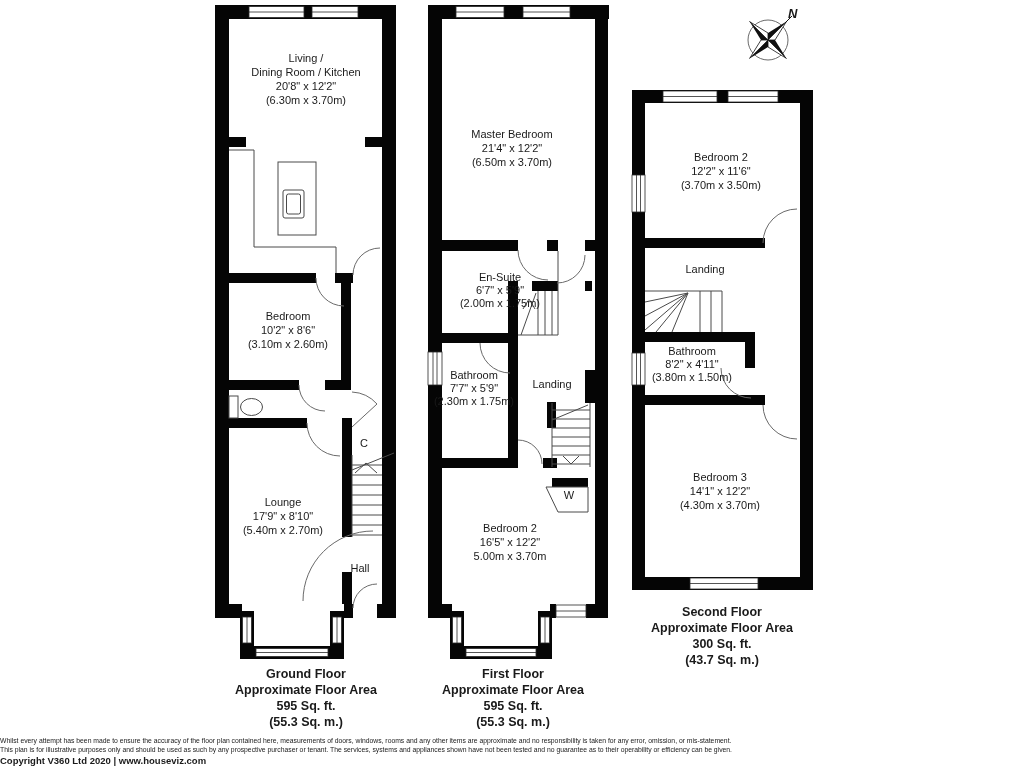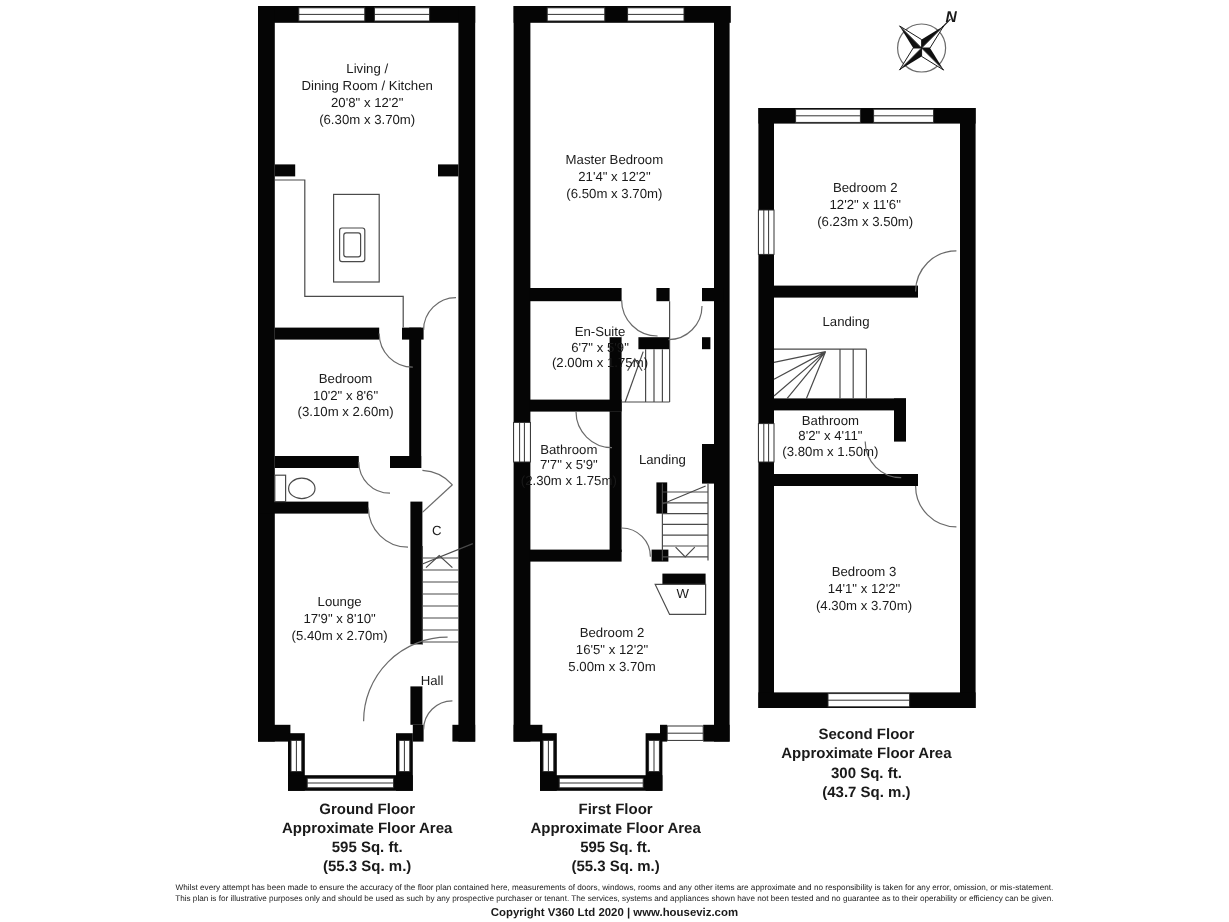--- a/index.html
+++ b/index.html
@@ -12,21 +12,21 @@
   .thin{stroke:#4a4a4a;stroke-width:1;fill:none;}
   .thin2{stroke:#6a6a6a;stroke-width:1;fill:none;}
   .lbl{position:absolute;transform:translateX(-50%);text-align:center;font-size:11px;
        line-height:14px;white-space:nowrap;}
   .lbl span{display:block;}
   .lbl.tight{line-height:13px;}
   .area-lbl{position:absolute;transform:translateX(-50%);text-align:center;font-size:12.5px;
        line-height:16px;font-weight:bold;white-space:nowrap;}
   .area-lbl span{display:block;}
   .north-lbl{position:absolute;font-size:13px;font-weight:bold;font-style:italic;}
-  .footer{position:absolute;left:0;right:0;top:736px;text-align:center;}
+  .footer{position:absolute;left:0;right:0;top:736px;}
   .footer .disc{display:block;font-size:6.8px;line-height:9px;color:#1a1a1a;}
   .footer .copy{display:block;font-size:9.5px;line-height:12px;font-weight:bold;margin-top:1px;}
 </style>
 </head>
 <body>
 
 <div class="canvas">
 
 <svg class="plan-svg" width="1024" height="768" viewBox="0 0 1024 768">
 
@@ -279,21 +279,21 @@
 <div class="area-lbl" style="left:513px;top:666px;">
   <span>First Floor</span>
   <span>Approximate Floor Area</span>
   <span>595 Sq. ft.</span>
   <span>(55.3 Sq. m.)</span>
 </div>
 
 <div class="lbl" style="left:721px;top:150px;">
   <span>Bedroom 2</span>
   <span>12'2" x 11'6"</span>
-  <span>(6.23m x 3.50m)</span>
+  <span>(3.70m x 3.50m)</span>
 </div>
 <div class="lbl" style="left:705px;top:262px;">
   <span>Landing</span>
 </div>
 <div class="lbl tight" style="left:692px;top:345px;">
   <span>Bathroom</span>
   <span>8'2" x 4'11"</span>
   <span>(3.80m x 1.50m)</span>
 </div>
 <div class="lbl" style="left:720px;top:470px;">

